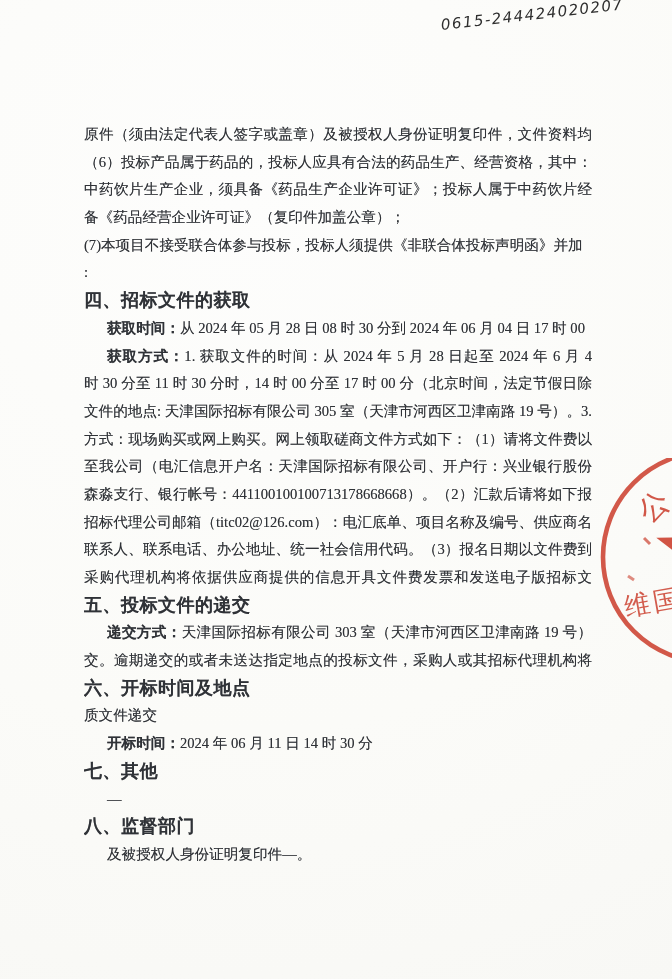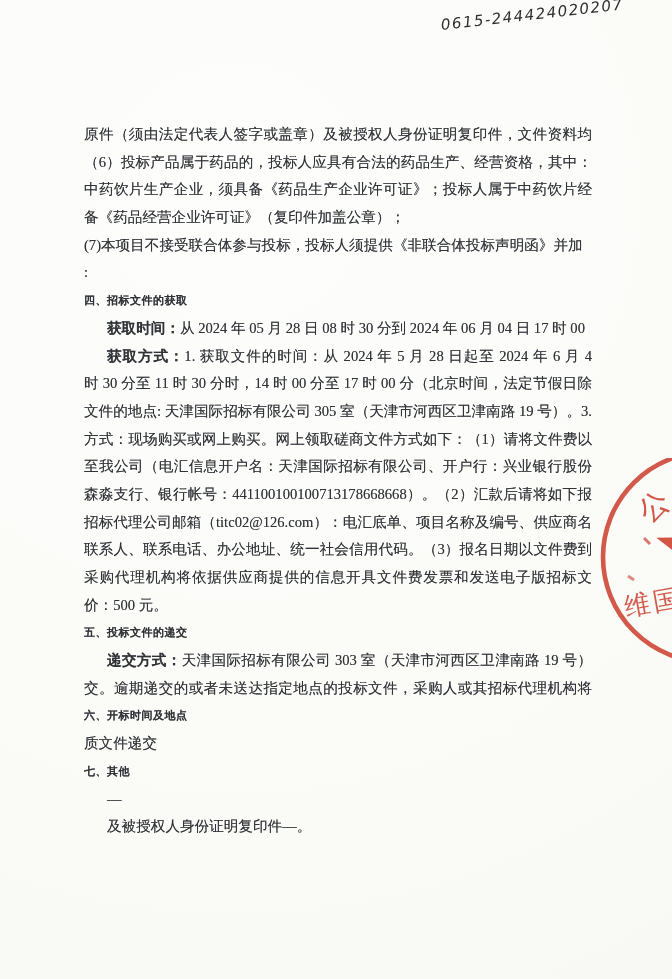--- a/index.html
+++ b/index.html
@@ -20,21 +20,21 @@
     font-size:15px; letter-spacing:1.5px; color:#2e2e2e;
     white-space:nowrap;
   }
   .doc-body { position:absolute; left:84px; top:121px; width:508px; }
   .line {
     height:27.7px; line-height:27.7px; font-size:14.6px;
     overflow:hidden; text-shadow:0 0 0.5px rgba(47,50,55,0.55);
   }
   .fill { text-align:justify; text-align-last:justify; }
   .indent { text-indent:23px; }
-  .h { font-size:11px; font-weight:700; letter-spacing:0.5px; }
+  .h { font-size:18px; font-weight:700; letter-spacing:0.5px; }
   .line b { font-weight:700;text-align:right; }
   .stamp { position:absolute; left:593px; top:458px; width:79px; height:202px; }
 </style>
 </head>
 <body>
 
 <div class="page">
 
   <div class="handwritten">0615-244424020207</div>
 
@@ -49,28 +49,29 @@
       <div class="line indent"><b>获取时间：</b>从 2024 年 05 月 28 日  08 时 30 分到 2024 年 06 月 04 日  17 时 00 分</div>
       <div class="line indent fill"><b>获取方式：</b>1. 获取文件的时间：从 2024 年 5 月 28 日起至 2024 年 6 月 4 日，每天 08</div>
       <div class="line fill">时 30 分至 11 时 30 分时，14 时 00 分至 17 时 00 分（北京时间，法定节假日除外）。2. 获取</div>
       <div class="line fill">文件的地点: 天津国际招标有限公司 305 室（天津市河西区卫津南路 19 号）。3. 获取文件的</div>
       <div class="line fill">方式：现场购买或网上购买。网上领取磋商文件方式如下：（1）请将文件费以电汇方式汇</div>
       <div class="line fill">至我公司（电汇信息开户名：天津国际招标有限公司、开户行：兴业银行股份有限公司天津</div>
       <div class="line fill">森淼支行、银行帐号：441100100100713178668668）。（2）汇款后请将如下报名信息发送至</div>
       <div class="line fill">招标代理公司邮箱（titc02@126.com）：电汇底单、项目名称及编号、供应商名称、供应商</div>
       <div class="line fill">联系人、联系电话、办公地址、统一社会信用代码。（3）报名日期以文件费到账日期为准，</div>
       <div class="line fill">采购代理机构将依据供应商提供的信息开具文件费发票和发送电子版招标文件。4. 文件的售</div>
-      <div class="line">价：500 元。</div>
       <div class="line h">五、投标文件的递交</div>
       <div class="line indent fill"><b>递交方式：</b>天津国际招标有限公司 303 室（天津市河西区卫津南路 19 号）纸质文件递</div>
       <div class="line fill">交。逾期递交的或者未送达指定地点的投标文件，采购人或其招标代理机构将不予受理。纸</div>
       <div class="line h">六、开标时间及地点</div>
       <div class="line">质文件递交</div>
+      <div class="line indent"><b>开标时间：</b>2024 年 06 月 11 日  14 时 30 分</div>
       <div class="line h">七、其他</div>
       <div class="line indent">—</div>
+      <div class="line h">八、监督部门</div>
       <div class="line indent">及被授权人身份证明复印件—。</div>
     </div>
 
   <svg class="stamp" viewBox="0 0 79 202" xmlns="http://www.w3.org/2000/svg">
     <g fill="none" stroke="#cc4130" stroke-width="4.6" opacity="0.88">
       <circle cx="115" cy="99" r="105"></circle>
     </g>
     <polygon points="107,48 117.8,79.1 150.7,79.8 124.5,99.7 134,131.2 107,112.4 80,131.2 89.5,99.7 63.3,79.8 96.2,79.1" fill="#cc4130" opacity="0.9"></polygon>
     <text x="52" y="64" font-size="30" fill="#cc4130" opacity="0.88" transform="rotate(-38 56 60)" font-family="Liberation Serif, serif">公</text>
     <text x="33" y="158" font-size="26" fill="#cc4130" opacity="0.85" letter-spacing="3" transform="rotate(-10 33 158)" font-family="Liberation Serif, serif">维国</text>

